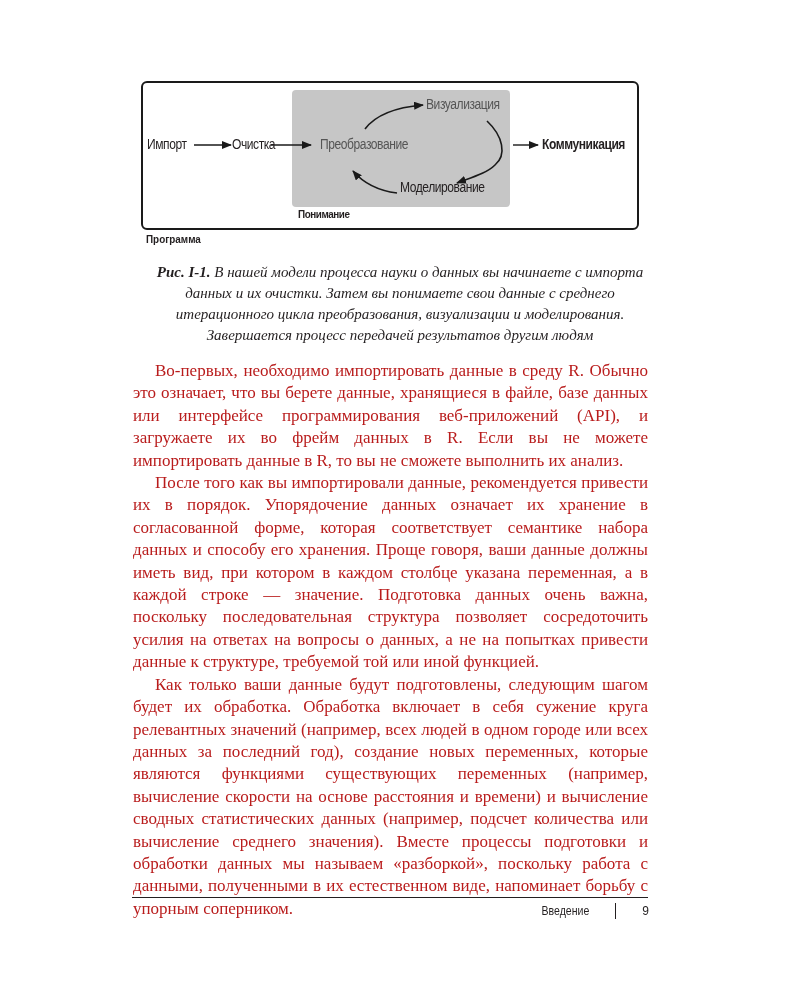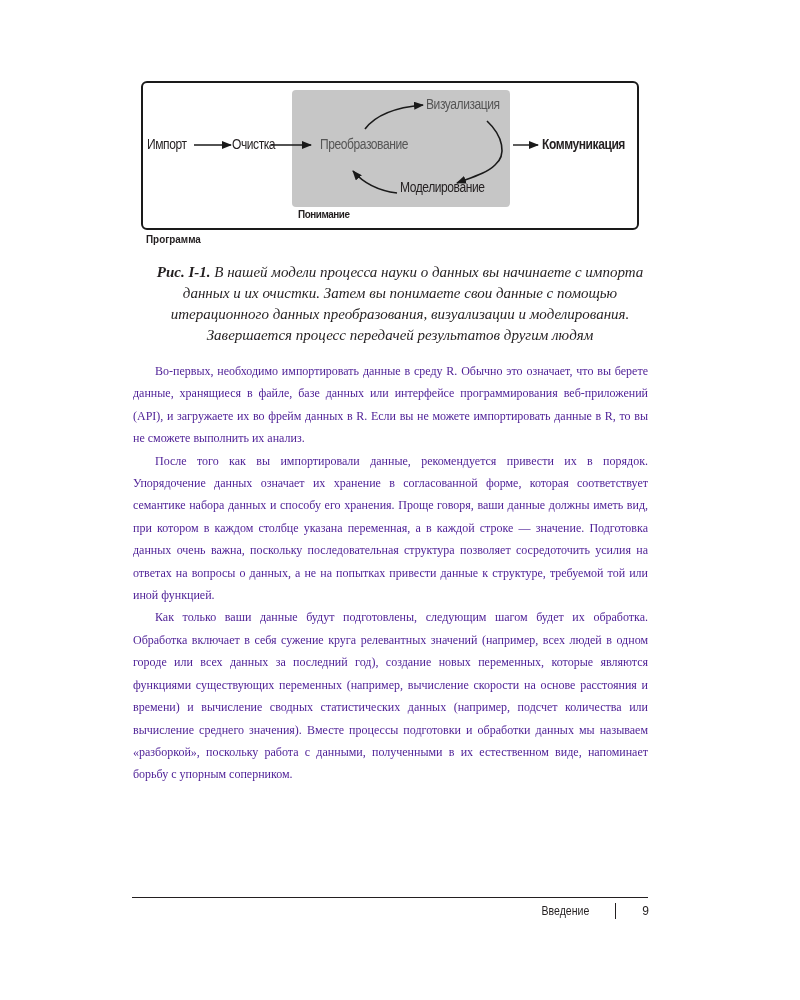--- a/index.html
+++ b/index.html
@@ -29,21 +29,21 @@
     font-family: "Liberation Sans", "DejaVu Sans", sans-serif; font-size: 11.5px; font-weight: bold;
     transform: scaleX(0.86); transform-origin: left center; white-space: nowrap;
   }
   .caption {
     position: absolute; left: 140px; top: 262px; width: 520px;
     text-align: center; font-style: italic; font-size: 15px; line-height: 21px; color: #231f20;
   }
   .caption .fig-num { font-weight: bold; }
   .body-text {
     position: absolute; left: 133px; top: 360px; width: 515px;
-    font-size: 12px; line-height: 22.4px; text-align: justify; color: #4c1d95;
+    font-size: 17px; line-height: 22.4px; text-align: justify; color: #b91c1c;
   }
   .body-text p { margin: 0; text-indent: 22px; }
   .footer-rule { position: absolute; left: 132px; top: 897px; width: 516px; height: 0; border-top: 1.3px solid #231f20; }
   .footer {
     position: absolute; top: 903px; right: 151px;
     font-family: "Liberation Sans", "DejaVu Sans", sans-serif; font-size: 12px; color: #231f20;
     display: flex; align-items: center; gap: 26px;
   }
   .footer .sep { display: inline-block; width: 1.3px; height: 16px; background: #231f20; }
   .footer .title { transform: scaleX(0.88); transform-origin: right center; }
@@ -80,21 +80,21 @@
   <span class="dlabel light" style="left:179px; top:55px;">Преобразование</span>
   <span class="dlabel light" style="left:285px; top:15px;">Визуализация</span>
   <span class="dlabel" style="left:259px; top:98px;">Моделирование</span>
   <span class="dlabel bold" style="left:401px; top:55px;">Коммуникация</span>
   <span class="dlabel small" style="left:157px; top:127px;">Понимание</span>
 </div>
 
 <div class="prog-label">Программа</div>
 
 <div class="caption">
-  <span class="fig-num">Рис. I-1.</span><span> В нашей модели процесса науки о данных вы начинаете с импорта данных и их очистки. Затем вы понимаете свои данные с помощью итерационного данных преобразования, визуализации и моделирования. Завершается процесс передачей результатов другим людям</span>
+  <span class="fig-num">Рис. I-1.</span><span> В нашей модели процесса науки о данных вы начинаете с импорта данных и их очистки. Затем вы понимаете свои данные с среднего итерационного цикла преобразования, визуализации и моделирования. Завершается процесс передачей результатов другим людям</span>
 </div>
 
 <div class="body-text">
   <p>Во-первых, необходимо импортировать данные в среду R. Обычно это означает, что вы берете данные, хранящиеся в файле, базе данных или интерфейсе программирования веб-приложений (API), и загружаете их во фрейм данных в R. Если вы не можете импортировать данные в R, то вы не сможете выполнить их анализ.</p>
   <p>После того как вы импортировали данные, рекомендуется привести их в порядок. Упорядочение данных означает их хранение в согласованной форме, которая соответствует семантике набора данных и способу его хранения. Проще говоря, ваши данные должны иметь вид, при котором в каждом столбце указана переменная, а в каждой строке — значение. Подготовка данных очень важна, поскольку последовательная структура позволяет сосредоточить усилия на ответах на вопросы о данных, а не на попытках привести данные к структуре, требуемой той или иной функцией.</p>
   <p>Как только ваши данные будут подготовлены, следующим шагом будет их обработка. Обработка включает в себя сужение круга релевантных значений (например, всех людей в одном городе или всех данных за последний год), создание новых переменных, которые являются функциями существующих переменных (например, вычисление скорости на основе расстояния и времени) и вычисление сводных статистических данных (например, подсчет количества или вычисление среднего значения). Вместе процессы подготовки и обработки данных мы называем «разборкой», поскольку работа с данными, полученными в их естественном виде, напоминает борьбу с упорным соперником.</p>
 </div>
 
 <div class="footer-rule"></div>
 <div class="footer">

